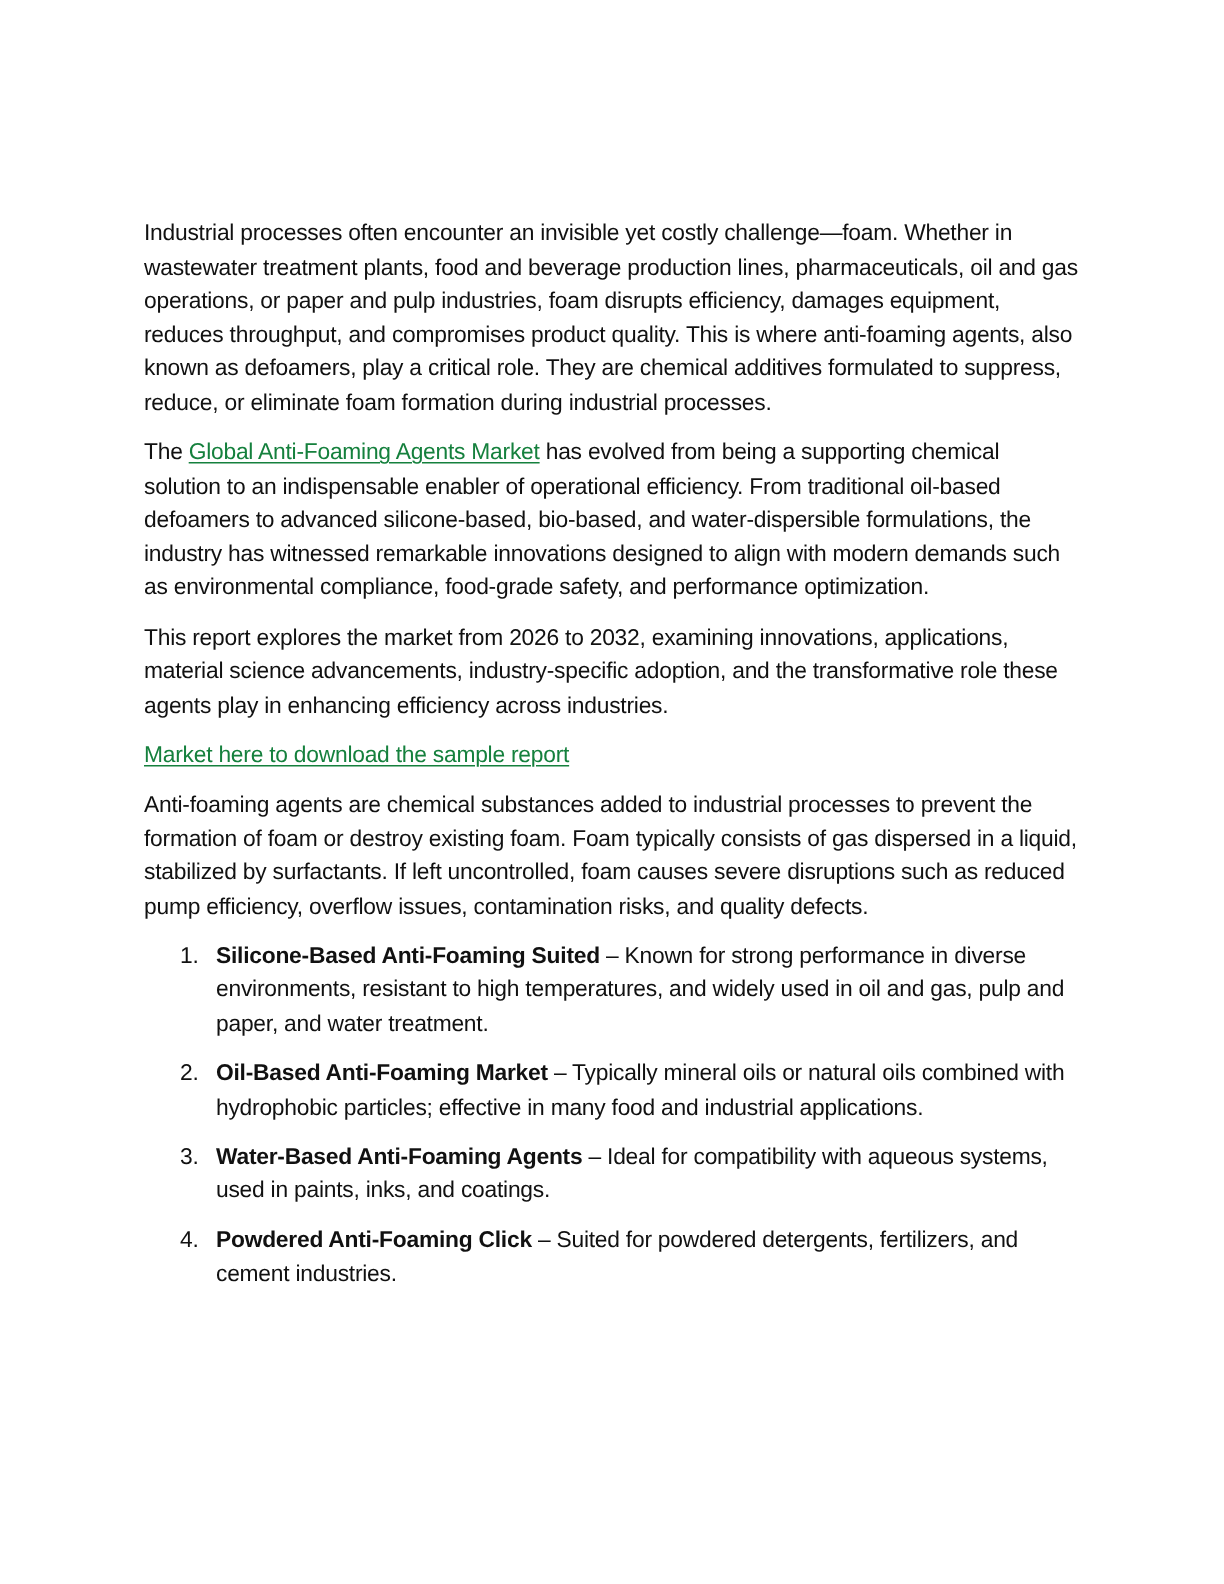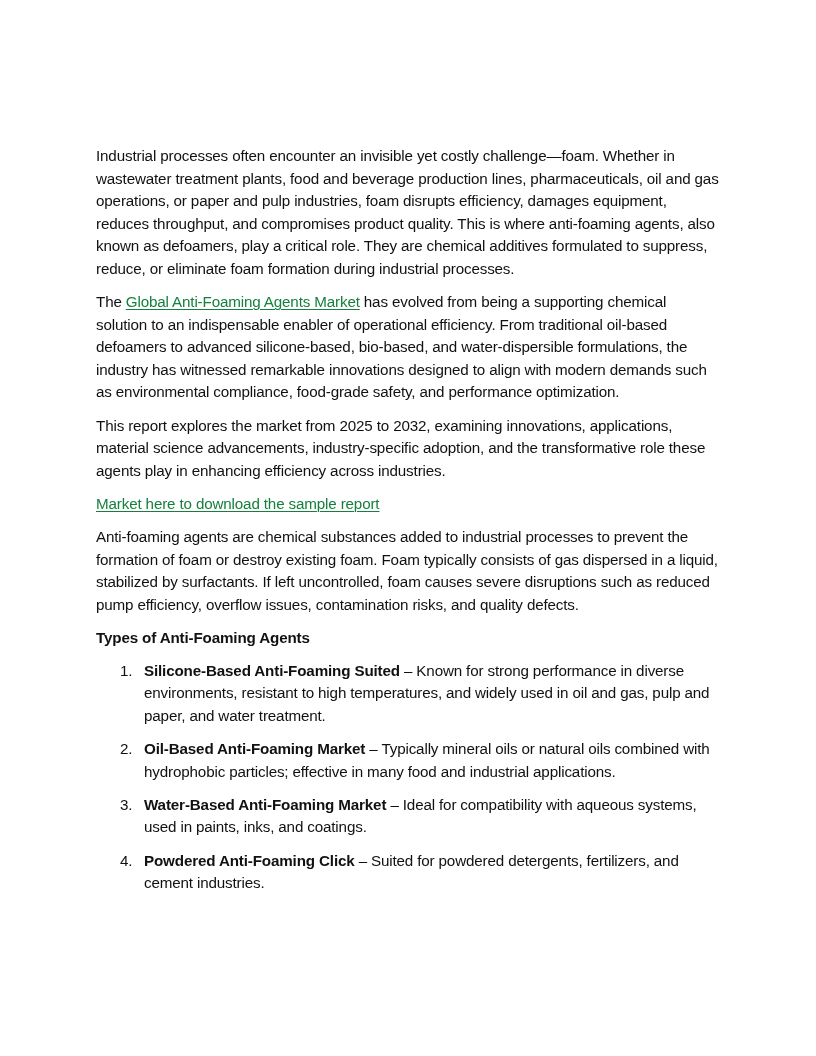--- a/index.html
+++ b/index.html
@@ -59,37 +59,36 @@
   </style>
 </head>
 <body>
 
 <div class="page">
 
   <p>Industrial processes often encounter an invisible yet costly challenge—foam. Whether in wastewater treatment plants, food and beverage production lines, pharmaceuticals, oil and gas operations, or paper and pulp industries, foam disrupts efficiency, damages equipment, reduces throughput, and compromises product quality. This is where anti-foaming agents, also known as defoamers, play a critical role. They are chemical additives formulated to suppress, reduce, or eliminate foam formation during industrial processes.</p>
 
   <p><span>The </span><a class="link">Global Anti-Foaming Agents Market</a><span> has evolved from being a supporting chemical solution to an indispensable enabler of operational efficiency. From traditional oil-based defoamers to advanced silicone-based, bio-based, and water-dispersible formulations, the industry has witnessed remarkable innovations designed to align with modern demands such as environmental compliance, food-grade safety, and performance optimization.</span></p>
 
-  <p>This report explores the market from 2025 to 2032, examining innovations, applications, material science advancements, industry-specific adoption, and the transformative role these agents play in enhancing efficiency across industries.</p>
+  <p>This report explores the market from 2026 to 2032, examining innovations, applications, material science advancements, industry-specific adoption, and the transformative role these agents play in enhancing efficiency across industries.</p>
 
   <p><a class="link">Market here to download the sample report</a></p>
 
 
   <p>Anti-foaming agents are chemical substances added to industrial processes to prevent the formation of foam or destroy existing foam. Foam typically consists of gas dispersed in a liquid, stabilized by surfactants. If left uncontrolled, foam causes severe disruptions such as reduced pump efficiency, overflow issues, contamination risks, and quality defects.</p>
 
-  <p class="heading">Types of Anti-Foaming Agents</p>
 
   <ol>
     <li>
       <span class="num">1.</span><b>Silicone-Based Anti-Foaming Suited</b><span> – Known for strong performance in diverse environments, resistant to high temperatures, and widely used in oil and gas, pulp and paper, and water treatment.</span>
     </li>
     <li>
       <span class="num">2.</span><b>Oil-Based Anti-Foaming Market</b><span> – Typically mineral oils or natural oils combined with hydrophobic particles; effective in many food and industrial applications.</span>
     </li>
     <li>
-      <span class="num">3.</span><b>Water-Based Anti-Foaming Market</b><span> – Ideal for compatibility with aqueous systems, used in paints, inks, and coatings.</span>
+      <span class="num">3.</span><b>Water-Based Anti-Foaming Agents</b><span> – Ideal for compatibility with aqueous systems, used in paints, inks, and coatings.</span>
     </li>
     <li>
       <span class="num">4.</span><b>Powdered Anti-Foaming Click</b><span> – Suited for powdered detergents, fertilizers, and cement industries.</span>
     </li>
   </ol>
 
 </div>
 
 </body></html>

